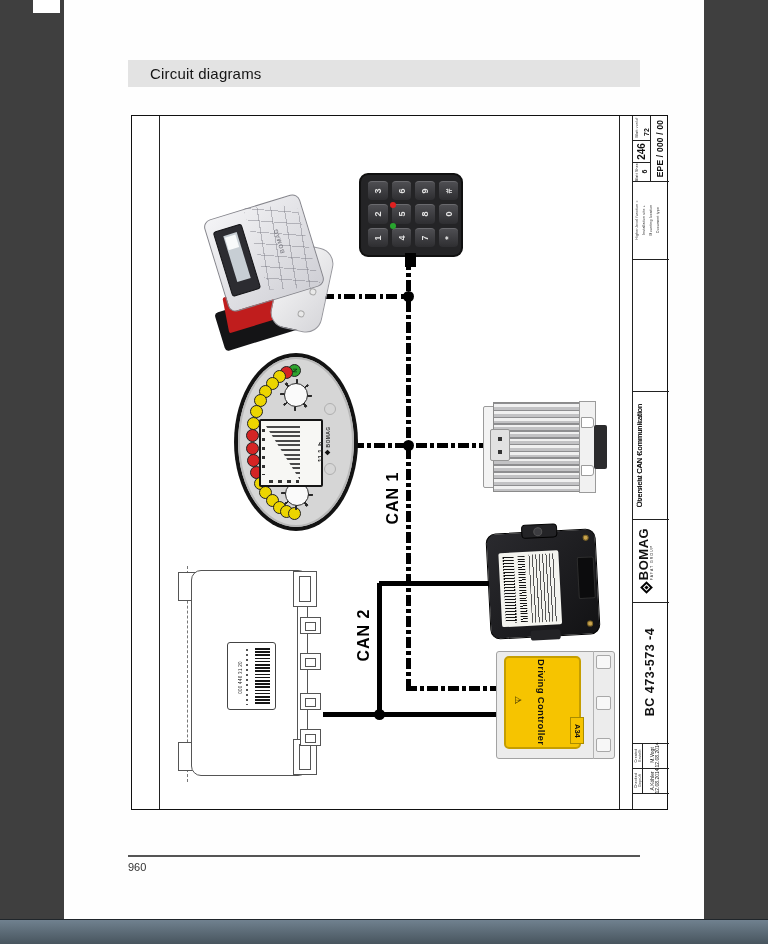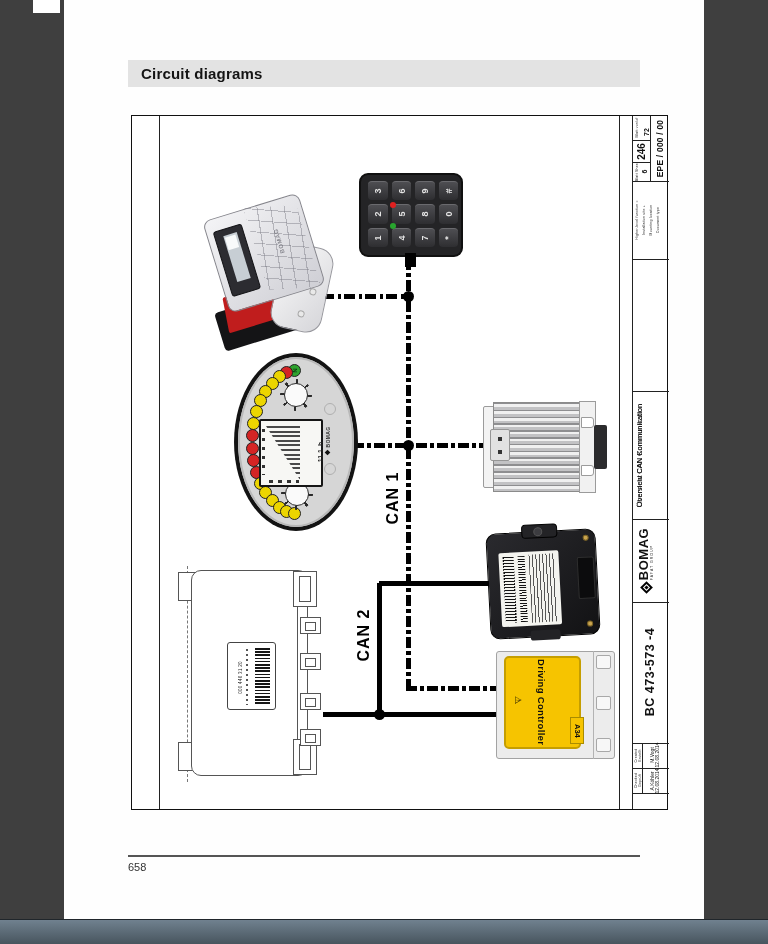--- a/index.html
+++ b/index.html
@@ -8,21 +8,21 @@
   .abs{position:absolute}
 
   
   .notch{left:33px;top:0;width:27px;height:13px;background:#fff}
   .taskbar{left:0;top:919px;width:768px;height:25px;border-top:1px solid #20262b;
            background:linear-gradient(#70818f,#46535c)}
 
   
   .page{left:64px;top:0;width:640px;height:919px;background:#fefefe}
   .header-bar{left:64px;top:60px;width:512px;height:27px;background:#e3e3e3;display:flex;align-items:center}
-  .header-bar span{font-size:15px;font-weight:bold;color:#141414;padding-left:13px;letter-spacing:.2px}
+  .header-bar span{font-size:15px;font-weight:normal;color:#141414;padding-left:22px;letter-spacing:.2px}
   .footer-rule{left:64px;top:855px;width:512px;height:1.5px;background:#555}
   .footer-num{left:64px;top:861px;font-size:11px;color:#333}
   .footer-models{left:64px;top:861px;width:512px;text-align:center;font-size:11px;color:#333}
 
   
   .frame{left:67px;top:115px;width:537px;height:695px;border:1.5px solid #111;box-sizing:border-box;background:#fff}
   .frame .abs{box-sizing:border-box}
   .margin-line{left:27px;top:0;width:1px;height:100%;background:#222}
 
   
@@ -403,16 +403,16 @@
       <div>Checked</div>
       <div>Geprüft</div>
     </div>
     <div class="rot rot-col tb-sign" style="left:501px;top:658.5px;width:44px;height:12px">
       <div>A.Köhler</div>
       <div>12.08.2014</div>
     </div>
   </div>
 
   <div class="abs footer-rule" style="left:64px"></div>
-  <div class="abs footer-num">658</div>
+  <div class="abs footer-num">960</div>
 </div>
 
 <div class="abs taskbar"></div>
 
 </body></html>

